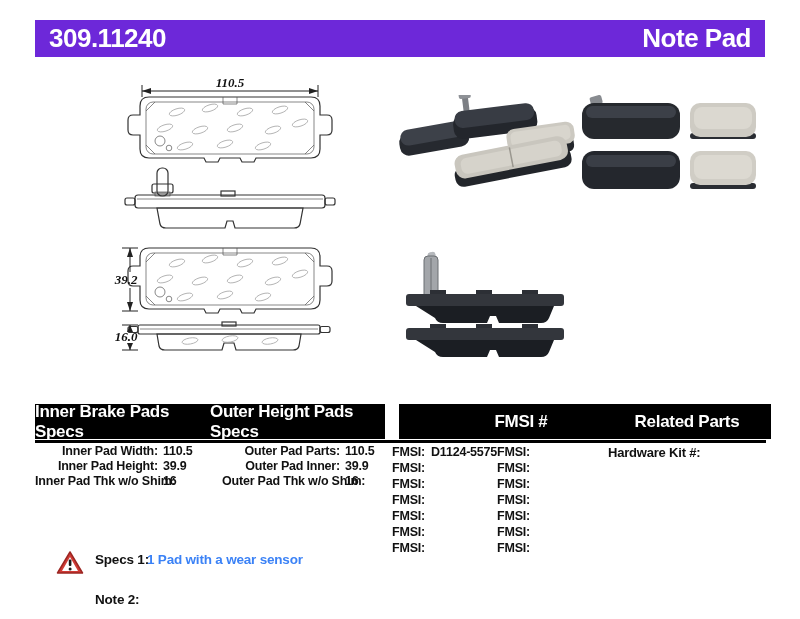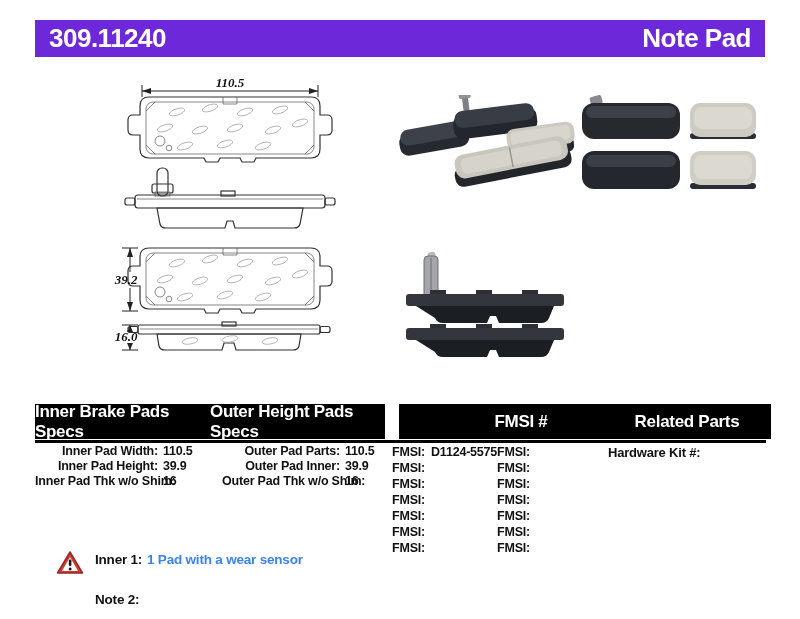--- a/index.html
+++ b/index.html
@@ -300,18 +300,18 @@
     <span>Hardware Kit #:</span>
     <span class="val"></span>
   </div>
 
   <svg class="abs" style="left:56px;top:550px" width="28" height="26" viewBox="0 0 28 26">
     <polygon points="14,2 26.5,23 1.5,23" fill="#cf3a35" stroke="#9c2622" stroke-width="1.5" stroke-linejoin="round"></polygon>
     <polygon points="14,7 22,21 6,21" fill="#ffffff"></polygon>
     <rect x="12.8" y="9.5" width="2.6" height="6.5" rx="1" fill="#1a1a1a"></rect>
     <circle cx="14.1" cy="19" r="1.5" fill="#1a1a1a"></circle>
   </svg>
-  <div class="abs notelbl" style="left:95px;top:552px">Inner 1:</div>
+  <div class="abs notelbl" style="left:95px;top:552px">Specs 1:</div>
   <div class="abs notered" style="left:147px;top:552px">1 Pad with a wear sensor</div>
   <div class="abs notelbl" style="left:95px;top:592px">Note 2:</div>
   <div class="abs notered" style="left:147px;top:570px"></div>
 
 </div>
 
 </body></html>

